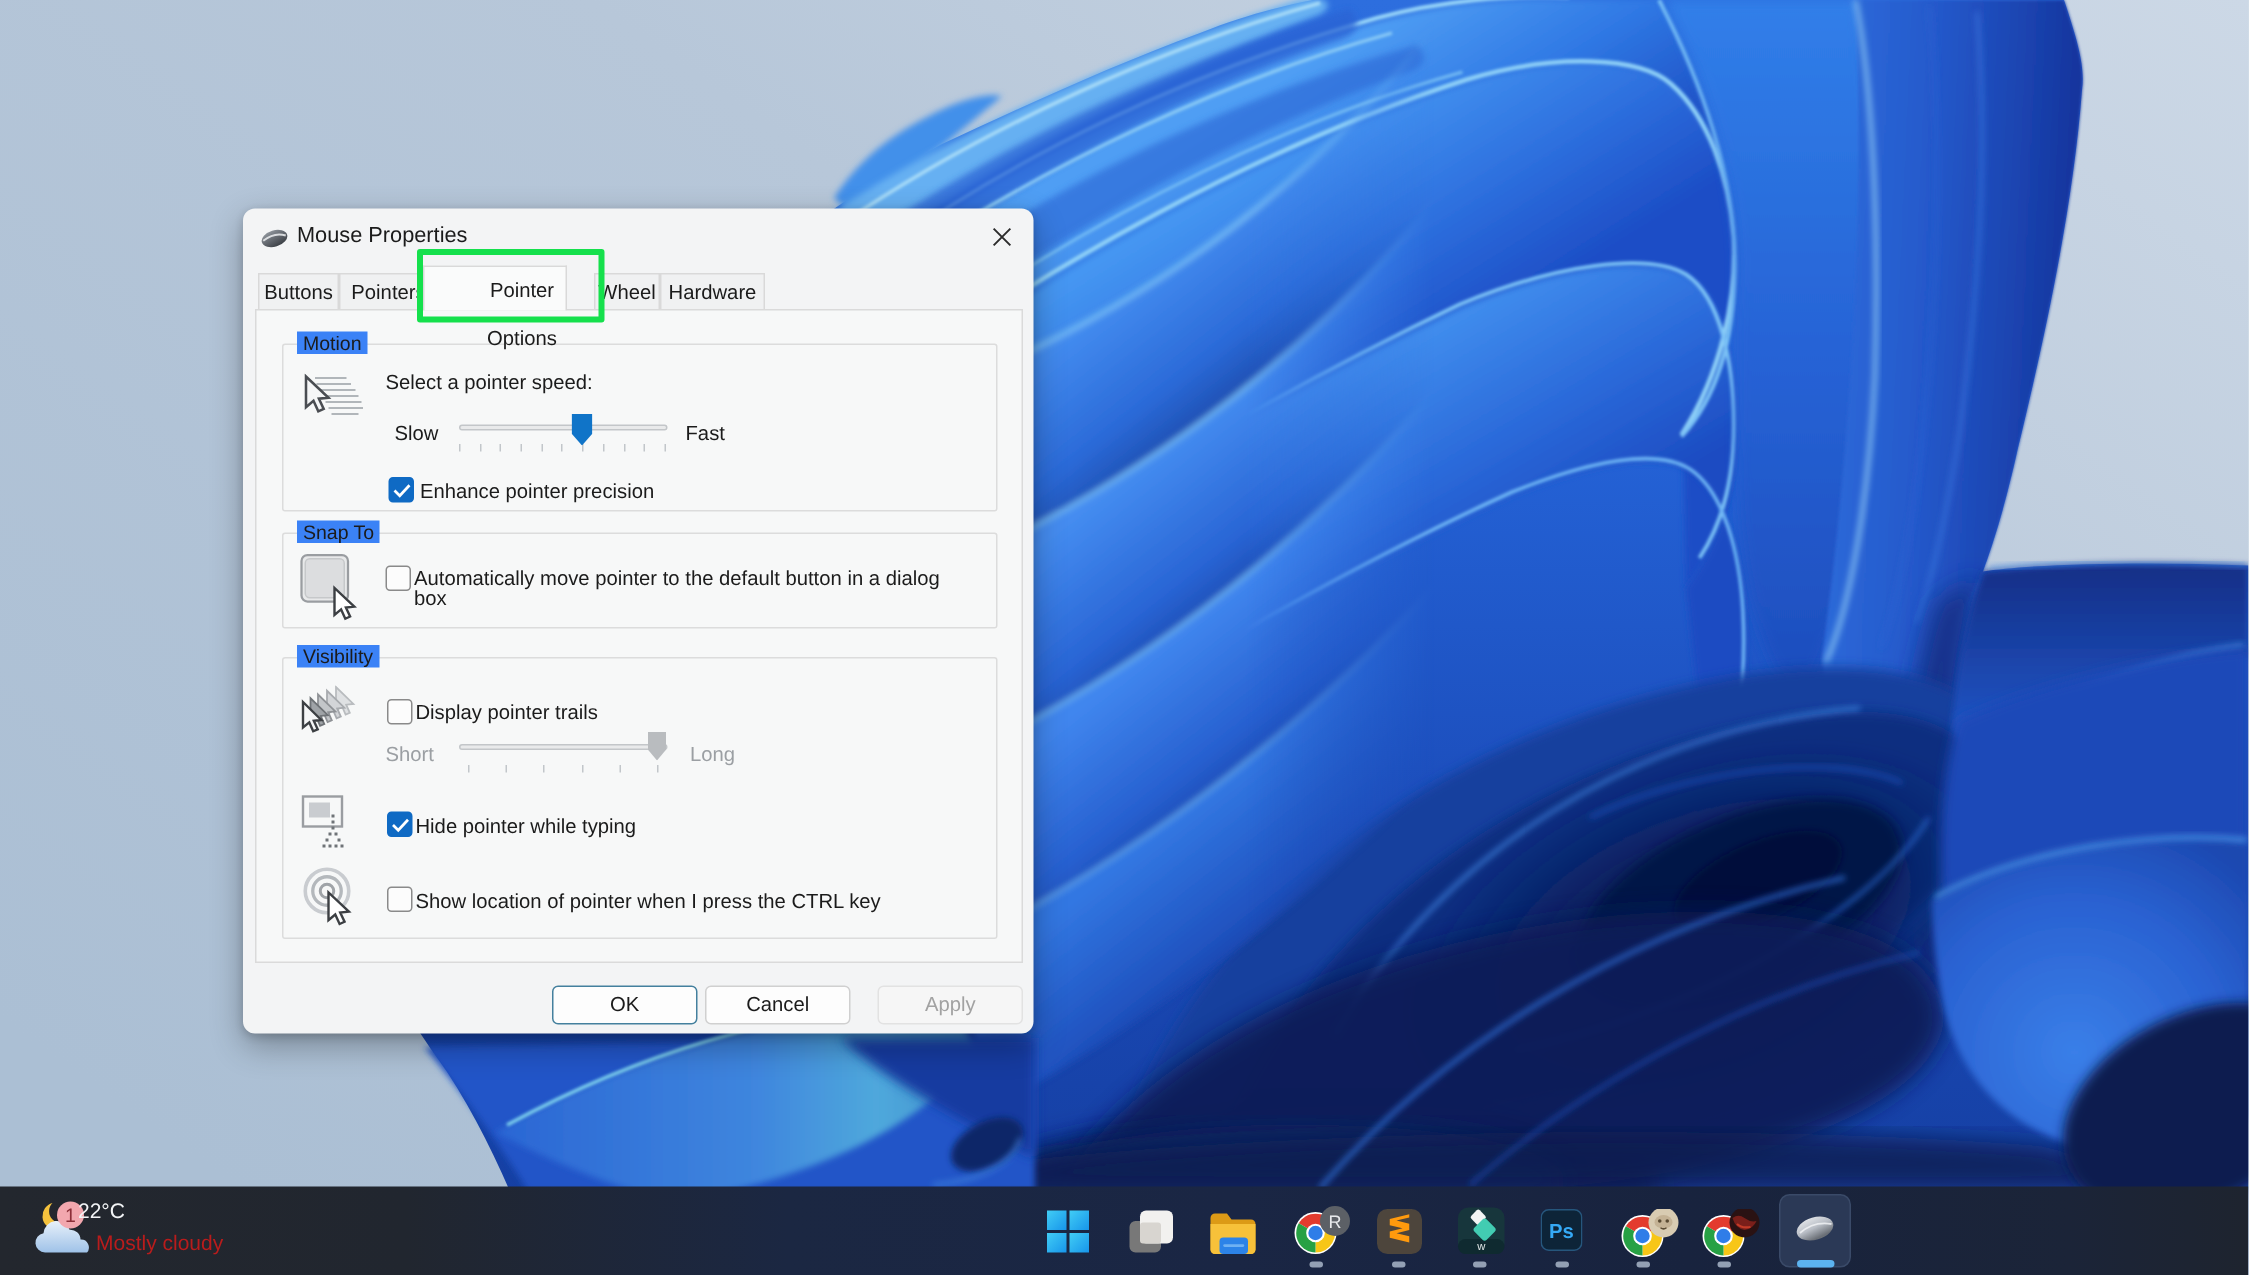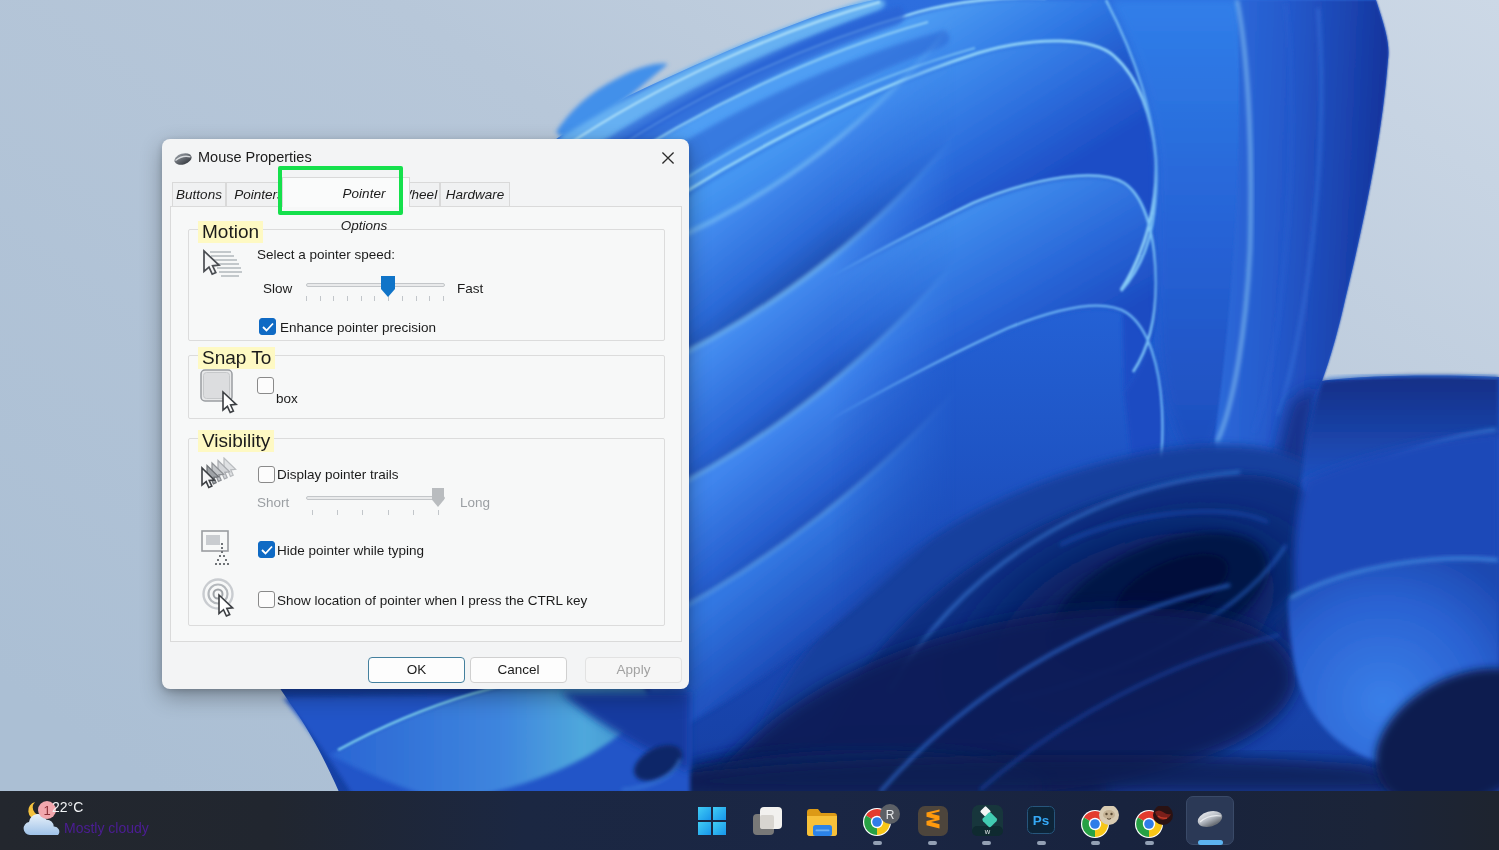--- a/index.html
+++ b/index.html
@@ -13,45 +13,45 @@
             background:#f3f4f5; border-radius:8px;
             box-shadow:0 8px 22px rgba(0,0,0,.30), 0 2px 6px rgba(0,0,0,.16); }
   .dlg-title { position:absolute; left:36px; top:10px; font-size:14.5px; color:#1b1b1b; }
   .dlg-x { position:absolute; left:493px; top:6px; width:26px; height:26px; }
   .tab { position:absolute; top:43px; height:24px; background:#f0f1f2;
          border:1px solid #d9d9d9; border-bottom:none; font-size:13.5px; color:#1b1b1b;
          text-align:center; line-height:24px; }
   .tab.active { top:38px; height:30px; background:#fafbfb; line-height:32px; z-index:3; }
   .page { position:absolute; left:8px; top:67px; width:512px; height:436px;
           background:#f7f8f8; border:1px solid #dadada; }
-  .tab { z-index:2;font-style:italic; }
+  .tab { z-index:2; }
   .grp { position:absolute; border:1px solid #dcdcdc; border-radius:2px; }
-  .grp > b { position:absolute; top:-9px; left:9px; background:#fef9c3; padding:0 4px;
-             font-weight:normal; font-size:19px; color:#1b1b1b; white-space:nowrap; }
+  .grp > b { position:absolute; top:-9px; left:9px; background:#3b82f6; padding:0 4px;
+             font-weight:normal; font-size:13px; color:#1b1b1b; white-space:nowrap; }
   .txt { position:absolute; font-size:13.5px; color:#1b1b1b; white-space:nowrap; }
   .cb { position:absolute; width:17px; height:17px; border:1px solid #8a8a8a;
         border-radius:3px; background:#fcfcfc; }
   .cb.on { background:#0f6ac4; border-color:#0f6ac4; }
   .cb.on svg { position:absolute; left:1px; top:2px; }
   .track { position:absolute; height:4px; background:#e9eaeb; border:1px solid #c3c6c9;
            border-radius:2px; }
   .ticks { position:absolute; display:flex; justify-content:space-between; }
   .ticks i { width:1px; height:5px; background:#c2c6ca; }
   .greenbox { position:absolute; left:116px; top:27px; width:125px; height:49px;
               border:4px solid #15e04c; border-radius:2px; z-index:5; }
   .btn { position:absolute; top:518px; width:97px; height:26px; background:#fdfdfd;
          border:1px solid #d0d0d0; border-radius:4px; font-size:13.5px; color:#1b1b1b;
          text-align:center; line-height:24px; }
 
   
   .taskbar { position:absolute; left:0; top:791px; width:1499px; height:59px;
              background:linear-gradient(90deg,#23272e 0%,#21262f 18%,#1b2742 35%,#1a2644 55%,#18233e 75%,#1b2438 92%,#1e242f 100%); }
   .pill { position:absolute; width:9px; height:4px; border-radius:2px; background:#93a0b4; }
   .w-temp { position:absolute; left:52px; top:799px; font-size:14px; color:#f2f4f6; }
-  .w-desc { position:absolute; left:64px; top:820px; font-size:14px; color:#4c1d95; }
+  .w-desc { position:absolute; left:64px; top:820px; font-size:14px; color:#b91c1c; }
 </style>
 </head>
 <body>
 <div class="screen">
 
 <svg class="wall" width="1499" height="850" viewBox="0 0 1499 850">
   <defs>
     <linearGradient id="bg" x1="0" y1="0.8" x2="1" y2="0">
       <stop offset="0" stop-color="#abbfd4"></stop>
       <stop offset="0.55" stop-color="#b7c7d9"></stop>
@@ -286,21 +286,21 @@
     <path d="M2.5,8.5 Q10,2.5 17.5,5" stroke="#e6e8ea" stroke-width="1.3" fill="none" opacity="0.9"></path>
   </svg>
   <div class="dlg-title">Mouse Properties</div>
   <svg class="dlg-x" viewBox="0 0 28 28">
     <path d="M8,8 L20,20 M20,8 L8,20" stroke="#2b2b2b" stroke-width="1.4"></path>
   </svg>
 
   <div class="page"></div>
   <div class="tab" style="left:10px; width:54px;">Buttons</div>
   <div class="tab" style="left:64px; width:66px;">Pointers</div>
-  <div class="tab active" style="left:120px; width:128px;padding-left:36px;">Pointer Options</div>
+  <div class="tab active" style="left:120px; width:96px;padding-left:36px;">Pointer Options</div>
   <div class="tab" style="left:234px; width:44px;">Wheel</div>
   <div class="tab" style="left:278px; width:70px;">Hardware</div>
   <div class="greenbox"></div>
 
   <div class="grp" style="left:26px; top:90px; width:477px; height:112px;">
         <b>Motion</b>
       </div>
   <svg style="position:absolute;left:39px;top:110px" width="42" height="30" viewBox="0 0 42 30">
     <g stroke="#9aa0a6" stroke-width="1.1">
       <line x1="9" y1="3" x2="30" y2="3"></line>
@@ -373,20 +373,21 @@
     <svg width="14" height="12" viewBox="0 0 14 12">
           <path d="M2,6 L5.5,9.5 L12,2.5" stroke="#fff" stroke-width="1.8" fill="none"></path>
         </svg>
   </div>
   <div class="txt" style="left:118px; top:181px;">Enhance pointer precision</div>
 
   <div class="grp" style="left:26px; top:216px; width:477px; height:64px;">
         <b>Snap To</b>
       </div>
   <div class="cb" style="left:95px; top:238px;"></div>
+  <div class="txt" style="left:114px; top:239px;">Automatically move pointer to the default button in a dialog</div>
   <div class="txt" style="left:114px; top:252px;">box</div>
 
   <div class="grp" style="left:26px; top:299px; width:477px; height:188px;">
         <b>Visibility</b>
       </div>
   <div class="cb" style="left:96px; top:327px;"></div>
   <div class="txt" style="left:115px; top:328px;">Display pointer trails</div>
   <div class="txt" style="left:95px; top:356px; color:#9b9fa3;">Short</div>
   <div class="txt" style="left:298px; top:356px; color:#9b9fa3;">Long</div>
   <div class="track" style="left:144px; top:357px; width:139px;"></div>

